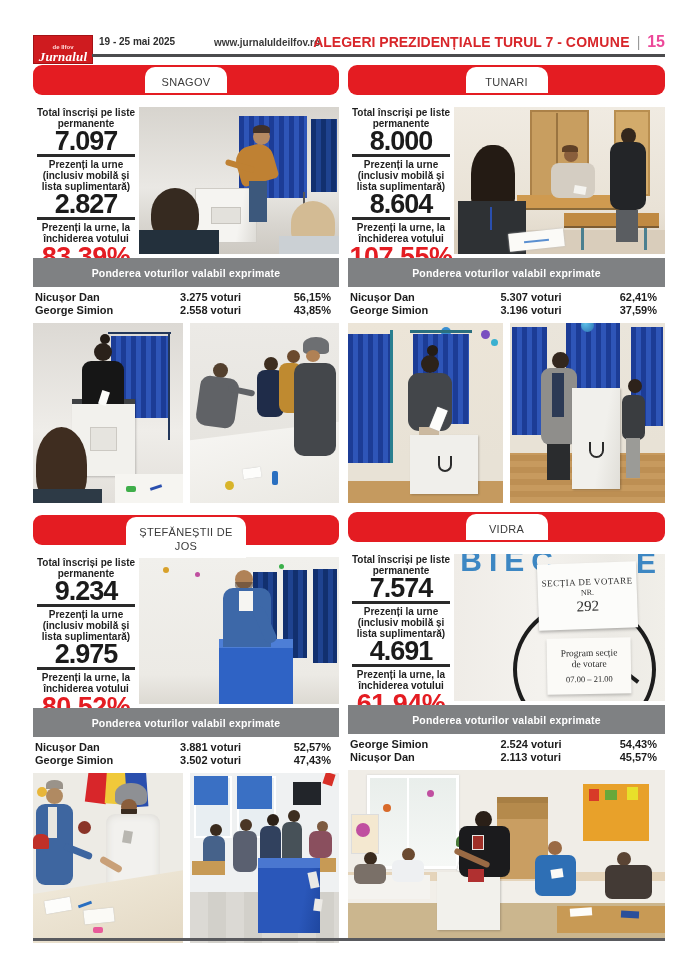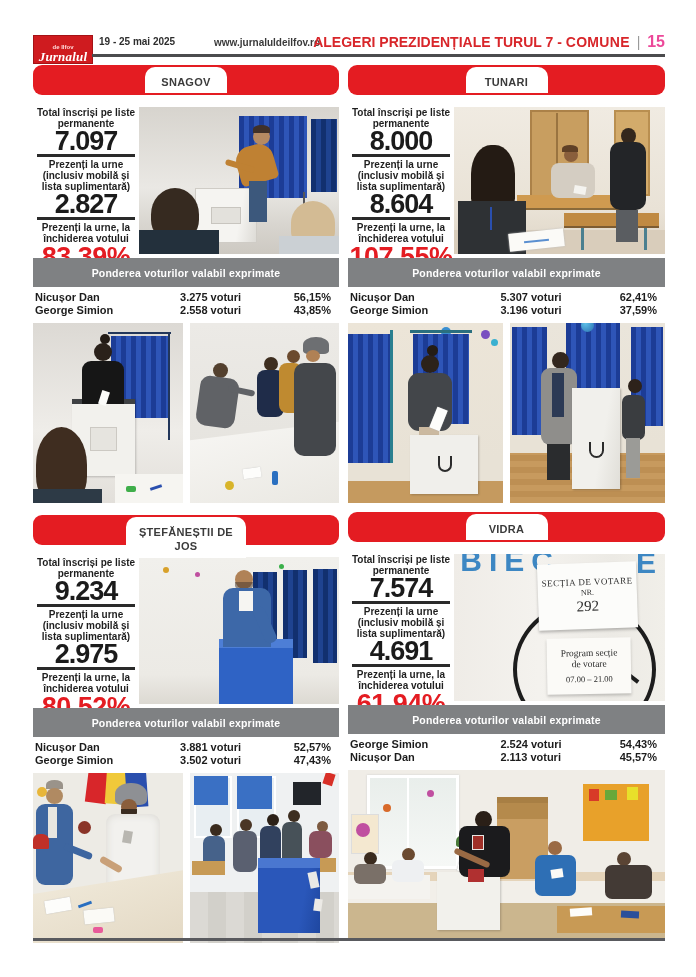--- a/index.html
+++ b/index.html
@@ -22,21 +22,21 @@
   .hdr-topic .pipe{color:#9a9a9a;font-weight:normal;padding:0 3px;}
   .hdr-topic .pnum{color:#ec4899;font-size:16px;}
   .hdr-rule{position:absolute;left:92px;right:31px;top:54px;height:3px;background:#4b4c4e;}
   .bottom-rule{position:absolute;left:33px;right:31px;top:938px;height:3px;background:#595a5e;}
 
   
   .cell{position:absolute;display:flex;flex-direction:column;}
   .banner{position:relative;height:30px;background:#e41c22;border-radius:9px;}
   .tab{position:absolute;top:2px;left:50%;transform:translateX(-50%);background:#fff;
        border-radius:10px 10px 0 0;padding:8px 12px 4px;max-width:96px;min-width:58px;
-       text-align:center;font-weight:bold;font-size:11px;line-height:1.3;color:#3b3b3b;
+       text-align:center;font-weight:normal;font-size:11px;line-height:1.3;color:#3b3b3b;
        letter-spacing:.3px;z-index:2;}
   .content{display:flex;margin-top:12px;height:147px;}
   .stats{width:106px;flex:0 0 106px;display:flex;flex-direction:column;align-items:stretch;}
   .lbl{font-size:10px;font-weight:bold;line-height:11px;color:#1f1f1f;text-align:center;}
   .bignum{font-size:27px;font-weight:bold;letter-spacing:-1px;color:#1b1b1b;text-align:center;
           line-height:24px;border-bottom:3px solid #2a2a2a;padding-bottom:1px;margin:0 4px 2px;}
   .pct{font-size:27px;font-weight:bold;color:#e41c22;text-align:center;letter-spacing:-.5px;
        line-height:26px;margin-top:0;}
   .share-bar{margin-top:4px;height:29px;background:#7f8183;color:#fff;font-size:10.5px;
              font-weight:bold;display:flex;align-items:center;justify-content:center;

